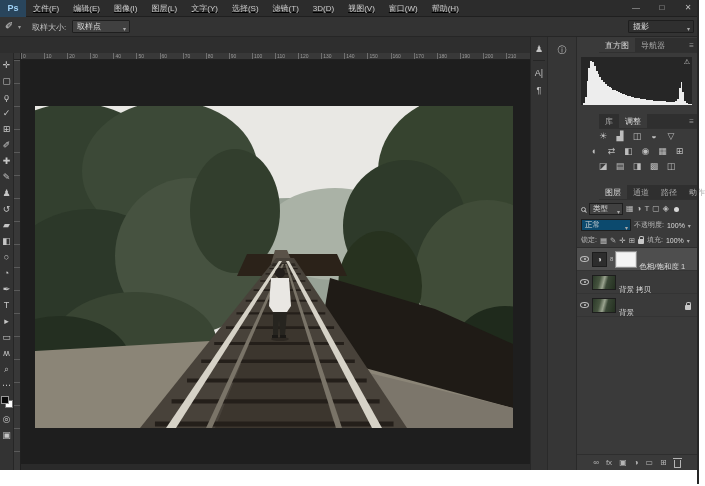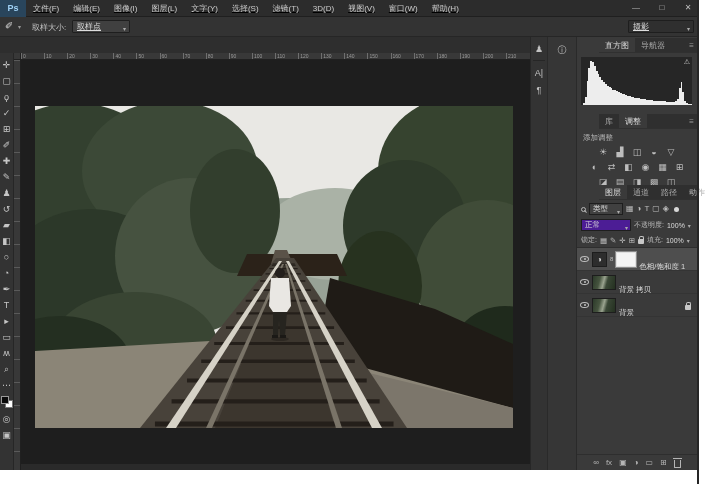--- a/index.html
+++ b/index.html
@@ -12,21 +12,21 @@
   .pslogo{width:26px;height:17px;background:#29455c;color:#9fd1f5;font-size:9px;font-weight:bold;display:flex;align-items:center;justify-content:center;}
   .mitem{font-size:8px;color:#cccccc;padding:0 7px;line-height:17px;white-space:nowrap;}
   .winctl{position:absolute;right:4px;top:0;display:flex;gap:12px;}
   .winctl span{color:#bfbfbf;font-size:8px;line-height:15px;width:14px;text-align:center;}
 
   
   .optionsbar{position:absolute;left:0;top:17px;width:699px;height:20px;background:#333333;border-bottom:1px solid #262626;}
   .tool-chip{position:absolute;left:5px;top:3px;color:#d8d8d8;font-size:10px;}
   .tool-caret{position:absolute;left:18px;top:6px;color:#9a9a9a;font-size:6px;}
   .opt-label{position:absolute;left:32px;top:5px;font-size:8px;color:#c4c4c4;}
-  .dropdown{position:absolute;height:13px;background:#404040;border:1px solid #1e1e1e;border-radius:1px;color:#dddddd;font-size:8px;line-height:11px;padding:0 4px;text-decoration:underline;}
+  .dropdown{position:absolute;height:13px;background:#404040;border:1px solid #1e1e1e;border-radius:1px;color:#dddddd;font-size:8px;line-height:11px;padding:0 4px;}
   .dropdown .dcaret{position:absolute;right:3px;top:3px;font-size:6px;color:#aaaaaa;}
   .dd-sample{left:72px;top:3px;width:58px;}
   .dd-workspace{left:628px;top:3px;width:66px;background:#2f2f2f;}
 
   
   .tabbar{position:absolute;left:0;top:37px;width:530px;height:16px;background:#262626;}
   .doctab{position:absolute;left:14px;top:0;height:16px;background:#3a3a3a;color:#c9c9c9;font-size:7.5px;line-height:16px;padding:0 6px;white-space:nowrap;}
   .doctab .closex{color:#9b9b9b;margin-left:6px;font-size:8px;}
 
   
@@ -69,21 +69,21 @@
   .adjico{width:13px;height:13px;color:#bdbdbd;font-size:9px;line-height:13px;text-align:center;}
 
   .layers-section{position:absolute;left:0;top:148px;width:120px;height:285px;}
   .lfilter{display:flex;align-items:center;gap:3px;padding:3px 4px 2px;}
   .mag{width:5px;height:5px;border:1px solid #b5b5b5;border-radius:50%;position:relative;flex:0 0 auto;}
   .mag::after{content:"";position:absolute;width:3px;height:1px;background:#b5b5b5;transform:rotate(45deg);right:-2px;bottom:-1px;}
   .dd-type{position:relative;width:34px;height:12px;background:#404040;border:1px solid #1e1e1e;font-size:7.5px;color:#dddddd;line-height:10px;padding:0 3px;}
   .fico{color:#bdbdbd;font-size:8px;line-height:12px;}
   .fdot{width:5px;height:5px;border-radius:50%;background:#d8d8d8;margin-left:2px;}
   .lblend{display:flex;align-items:center;gap:3px;padding:2px 4px;}
-  .dd-blend{position:relative;width:50px;height:12px;background:#4c1d95;border:1px solid #1e1e1e;font-size:7.5px;color:#dddddd;line-height:10px;padding:0 3px;}
+  .dd-blend{position:relative;width:50px;height:12px;background:#0c4a6e;border:1px solid #1e1e1e;font-size:7.5px;color:#dddddd;line-height:10px;padding:0 3px;}
   .small-lab{font-size:7px;color:#b8b8b8;white-space:nowrap;}
   .small-val{font-size:7px;color:#dddddd;}
   .llock{display:flex;align-items:center;gap:3px;padding:2px 4px;border-bottom:1px solid #2e2e2e;}
   .lockrow-ico{color:#bdbdbd;font-size:7.5px;}
   .lockico{width:6px;height:5px;background:#c8c8c8;position:relative;border-radius:1px;flex:0 0 auto;margin-top:3px;}
   .lockico::before{content:"";position:absolute;top:-3px;left:1px;width:3px;height:3px;border:1px solid #c8c8c8;border-bottom:none;border-radius:2px 2px 0 0;}
   .lrow{display:flex;align-items:center;height:23px;padding:0 3px;gap:3px;position:relative;border-bottom:1px solid #343434;}
   .lrow.selected{background:#4e4e4e;}
   .eye{width:9px;height:6px;border:1px solid #c0c0c0;border-radius:50%;position:relative;flex:0 0 auto;}
   .eye::after{content:"";position:absolute;left:2.5px;top:1px;width:2px;height:2px;border-radius:50%;background:#c0c0c0;}
@@ -292,21 +292,20 @@
           <span class="histo-warn">⚠</span>
         </div>
       </div>
 
       <div class="adj-section">
         <div class="ptabs">
           <span class="ptab">库</span>
           <span class="ptab active">调整</span>
           <span class="pmenu">≡</span>
         </div>
-        <div class="adj-label">添加调整</div>
         <div class="adjrow">
 
         <span class="adjico">☀</span>
             <span class="adjico">▟</span>
             <span class="adjico">◫</span>
             <span class="adjico">◒</span>
             <span class="adjico">▽</span>
           </div>
         <div class="adjrow">
 

